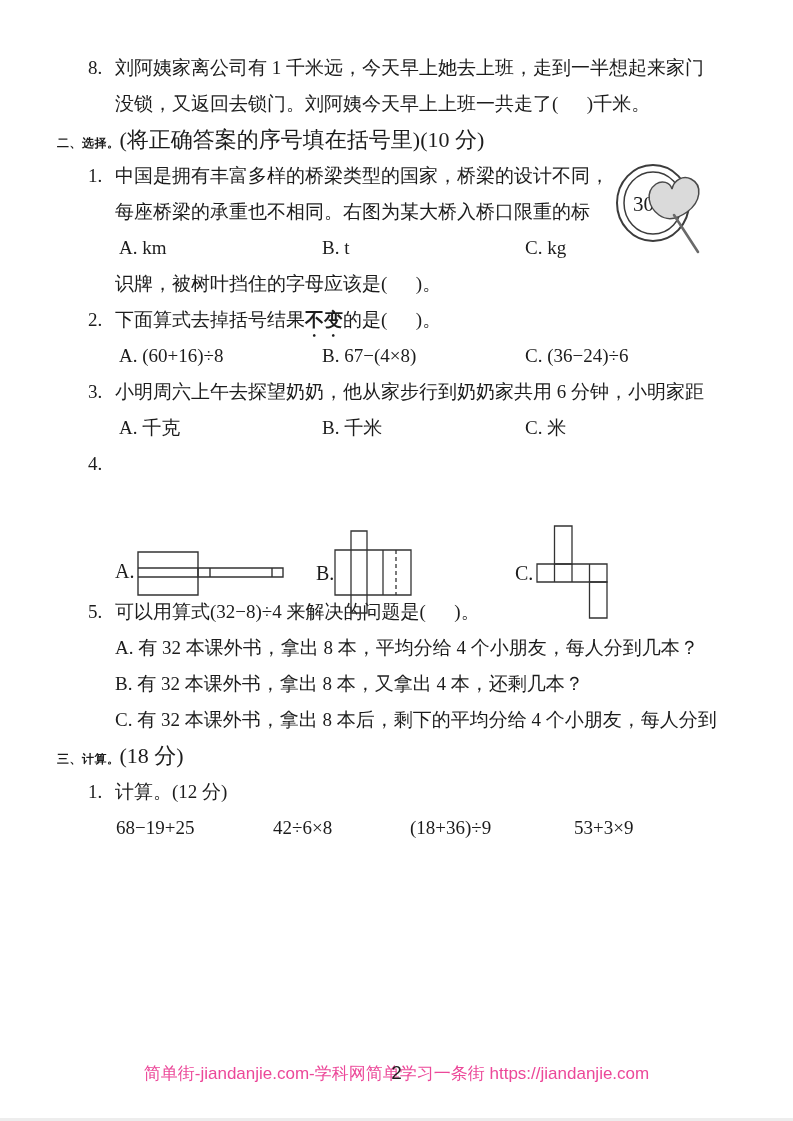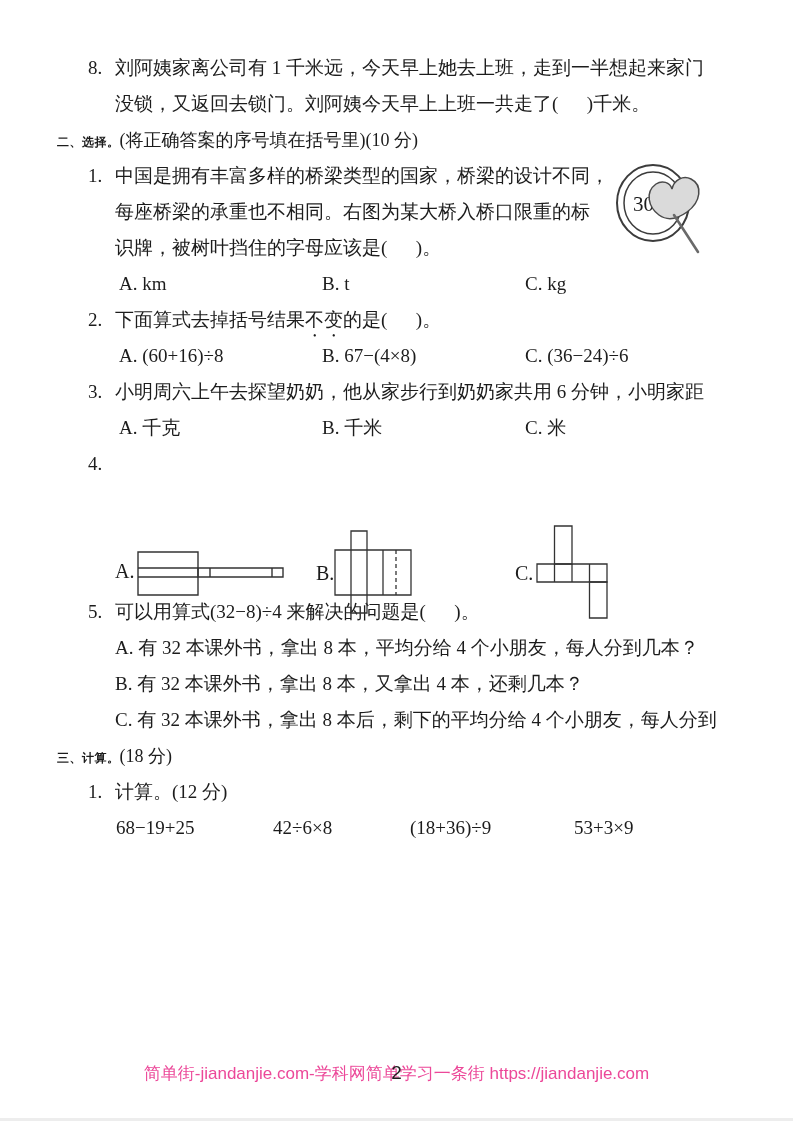--- a/index.html
+++ b/index.html
@@ -9,27 +9,27 @@
     background:#ffffff; overflow:hidden;
     font-family:"Liberation Serif","DejaVu Serif",serif; color:#1c1c1c;
   }
   .content { position:absolute; left:0; top:0; width:100%; padding:50px 34px 0 57px; }
   .row { position:relative; height:36px; line-height:36px; font-size:19px; white-space:nowrap; }
   .qtext { padding-left:58px; }
   .qnum { position:absolute; left:31px; top:0; }
   .hang { padding-left:58px; }
   .hang2 { padding-left:88px; }
   .sec-title { font-family:"Liberation Sans","DejaVu Sans",sans-serif; font-weight:700; font-size:12px; letter-spacing:0.5px; }
-  .sec-note { font-size:18px; }
+  .sec-note { font-size:22px; }
   .optrow { padding-left:62px; }
   .opt { display:inline-block; width:203px; }
   .opt:last-child { width:auto; }
   .em-dots {
     -webkit-text-emphasis:filled dot #1c1c1c; -webkit-text-emphasis-position:under left;
-    text-emphasis:filled dot #1c1c1c; text-emphasis-position:under left;
+    text-emphasis:filled dot #1c1c1c; text-emphasis-position:under left;font-weight:bold;
   }
   .figblock { position:relative; height:112px; }
   .figlabel { position:absolute; font-size:20px; line-height:26px; color:#1c1c1c; }
   .fig { position:absolute; }
   .fig path, .fig rect, .fig line, .fig ellipse { vector-effect:non-scaling-stroke; }
   .calcrow { padding-left:59px; }
   .expr { display:inline-block; }
   .expr-0 { width:157px; } .expr-1 { width:137px; } .expr-2 { width:164px; }
   .footer-wm {
     position:absolute; left:0; top:1062px; width:100%; text-align:center;
@@ -56,24 +56,24 @@
 
     <div class="row">
       <span class="sec-title">二、选择。</span><span class="sec-note">(将正确答案的序号填在括号里)(10 分)</span>
     </div>
 
     <div class="row qtext">
       <span class="qnum">1.</span>
       <span>中国是拥有丰富多样的桥梁类型的国家，桥梁的设计不同，</span>
     </div>
     <div class="row hang">每座桥梁的承重也不相同。右图为某大桥入桥口限重的标</div>
-    <div class="row hang">识牌，被树叶挡住的字母应该是(  )。</div>
     <div class="row optrow">
       <span class="opt">A. km</span><span class="opt">B. t</span><span class="opt">C. kg</span>
     </div>
+    <div class="row hang">识牌，被树叶挡住的字母应该是(  )。</div>
 
     <div class="row qtext">
       <span class="qnum">2.</span>
       <span>下面算式去掉括号结果</span><span class="em-dots">不变</span><span>的是(  )。</span>
     </div>
     <div class="row optrow">
       <span class="opt">A. (60+16)÷8</span><span class="opt">B. 67−(4×8)</span><span class="opt">C. (36−24)÷6</span>
     </div>
 
     <div class="row qtext">

